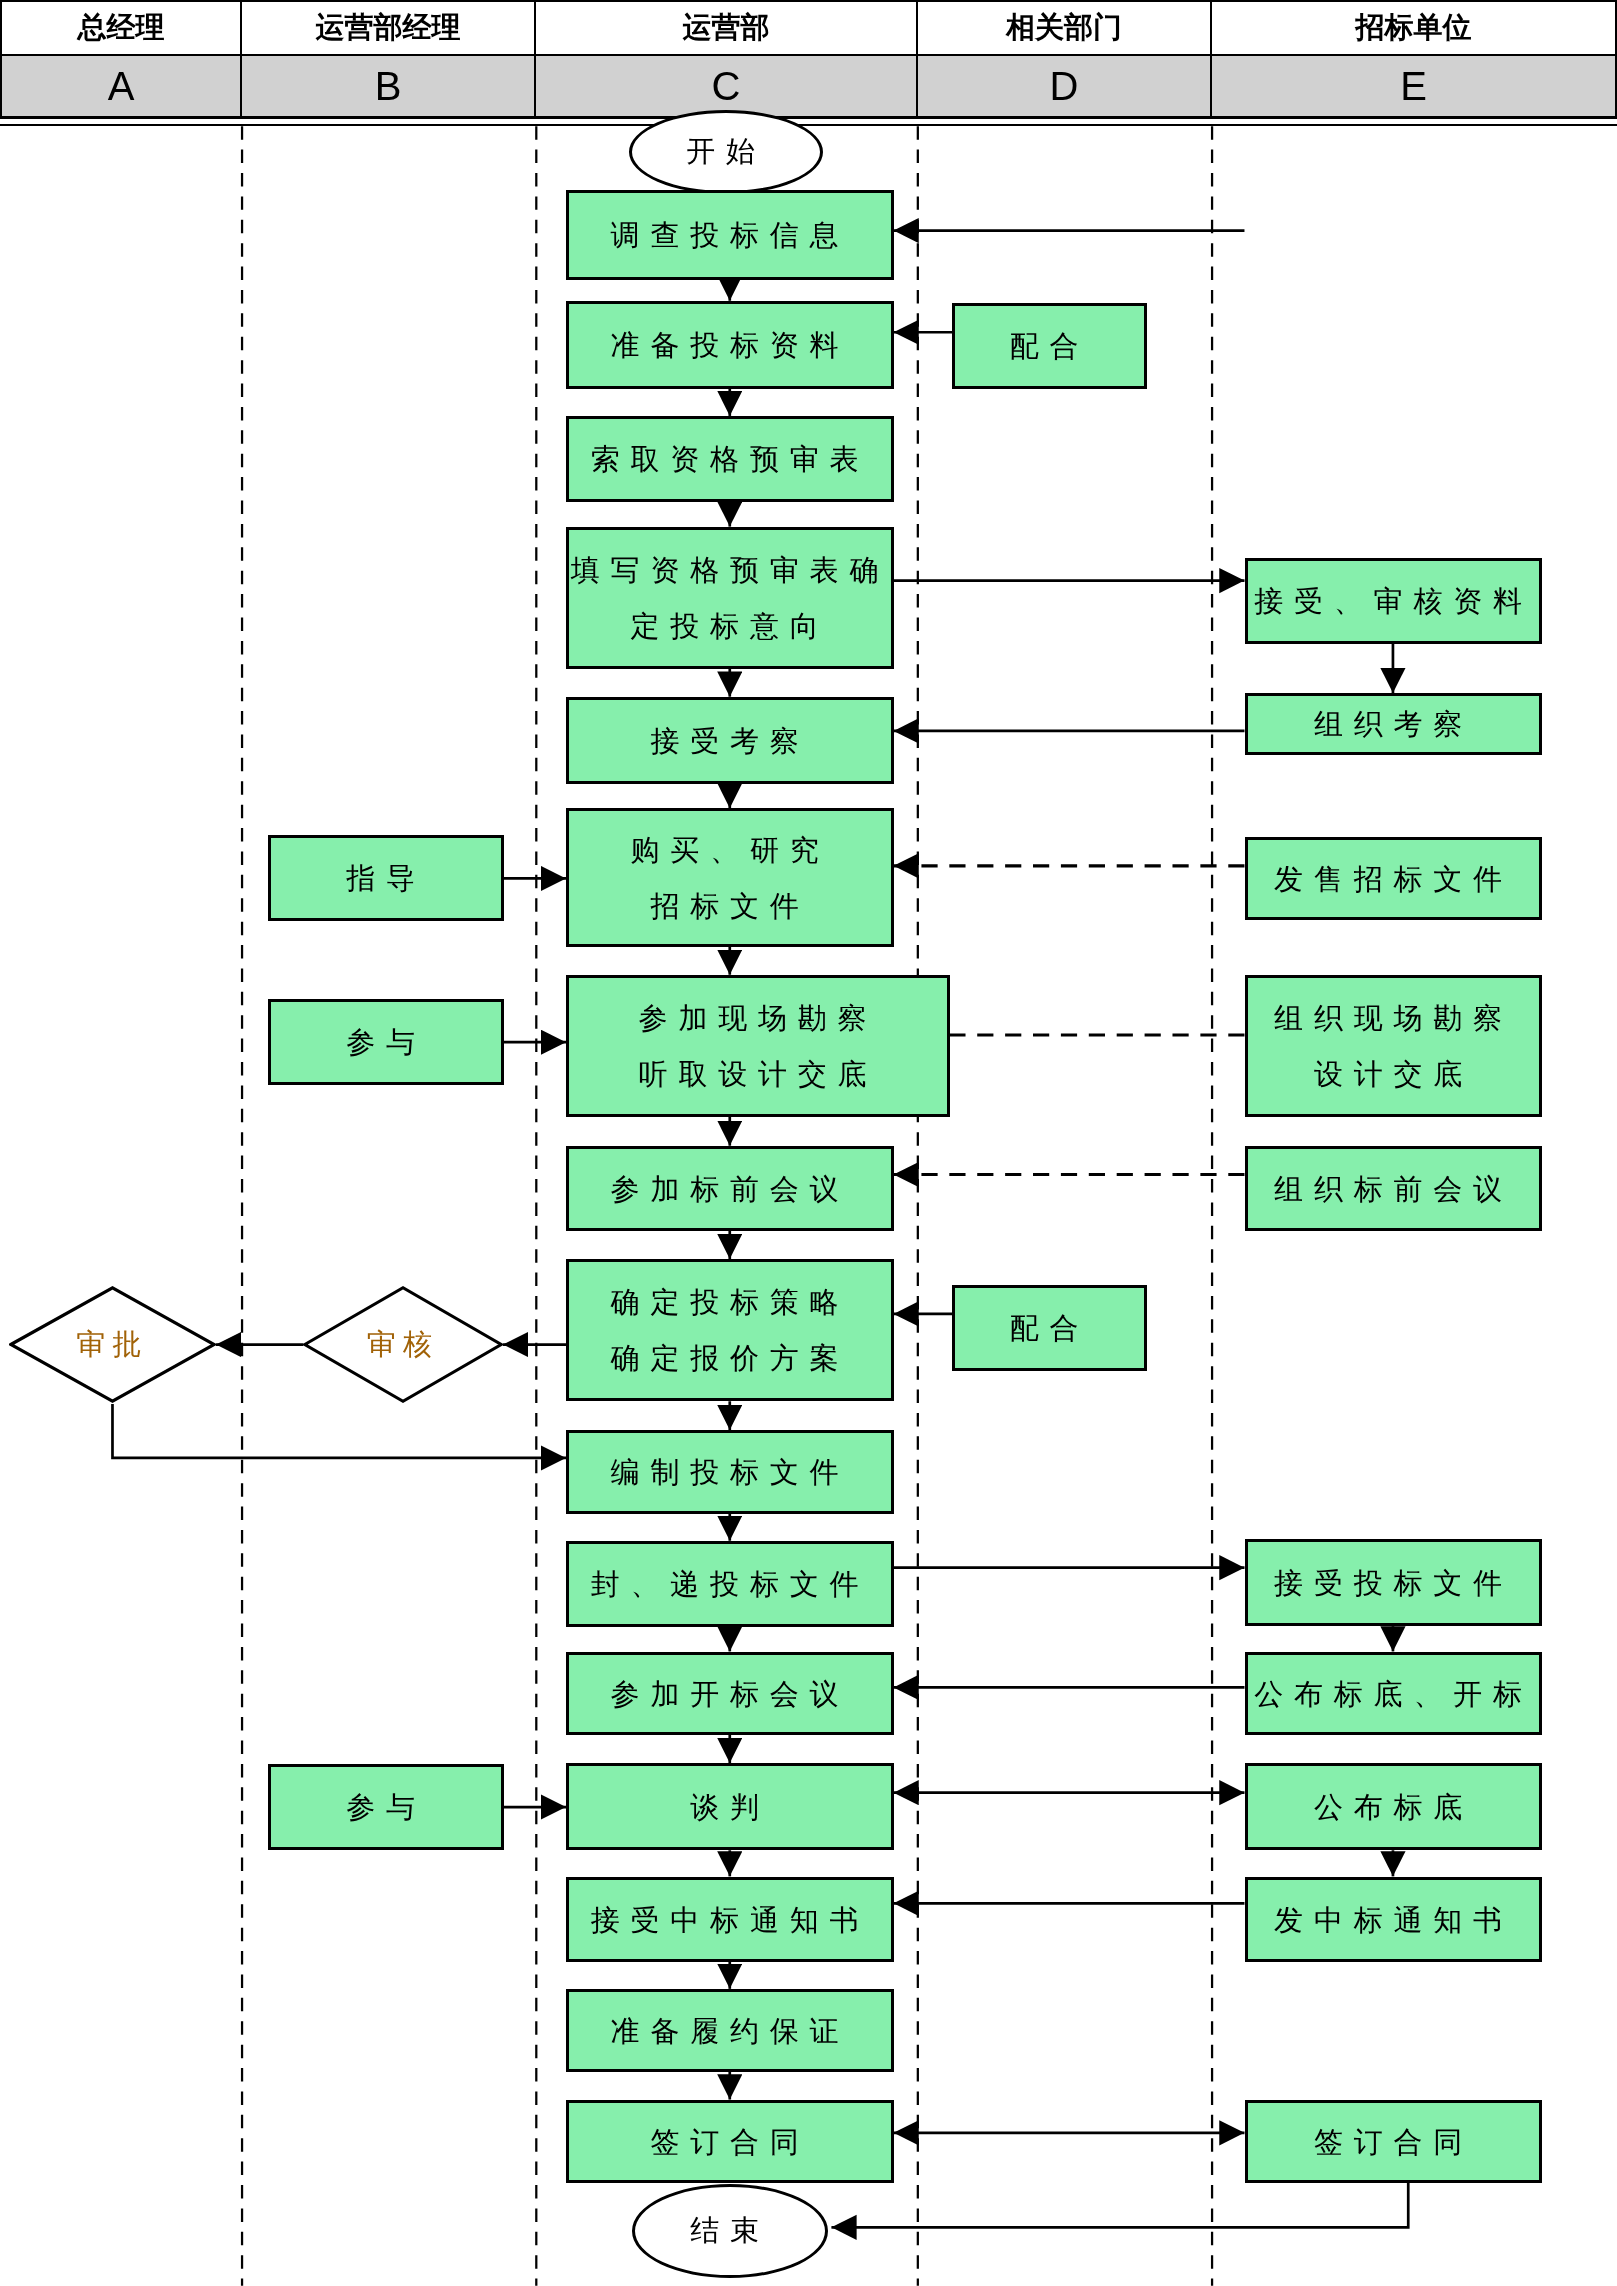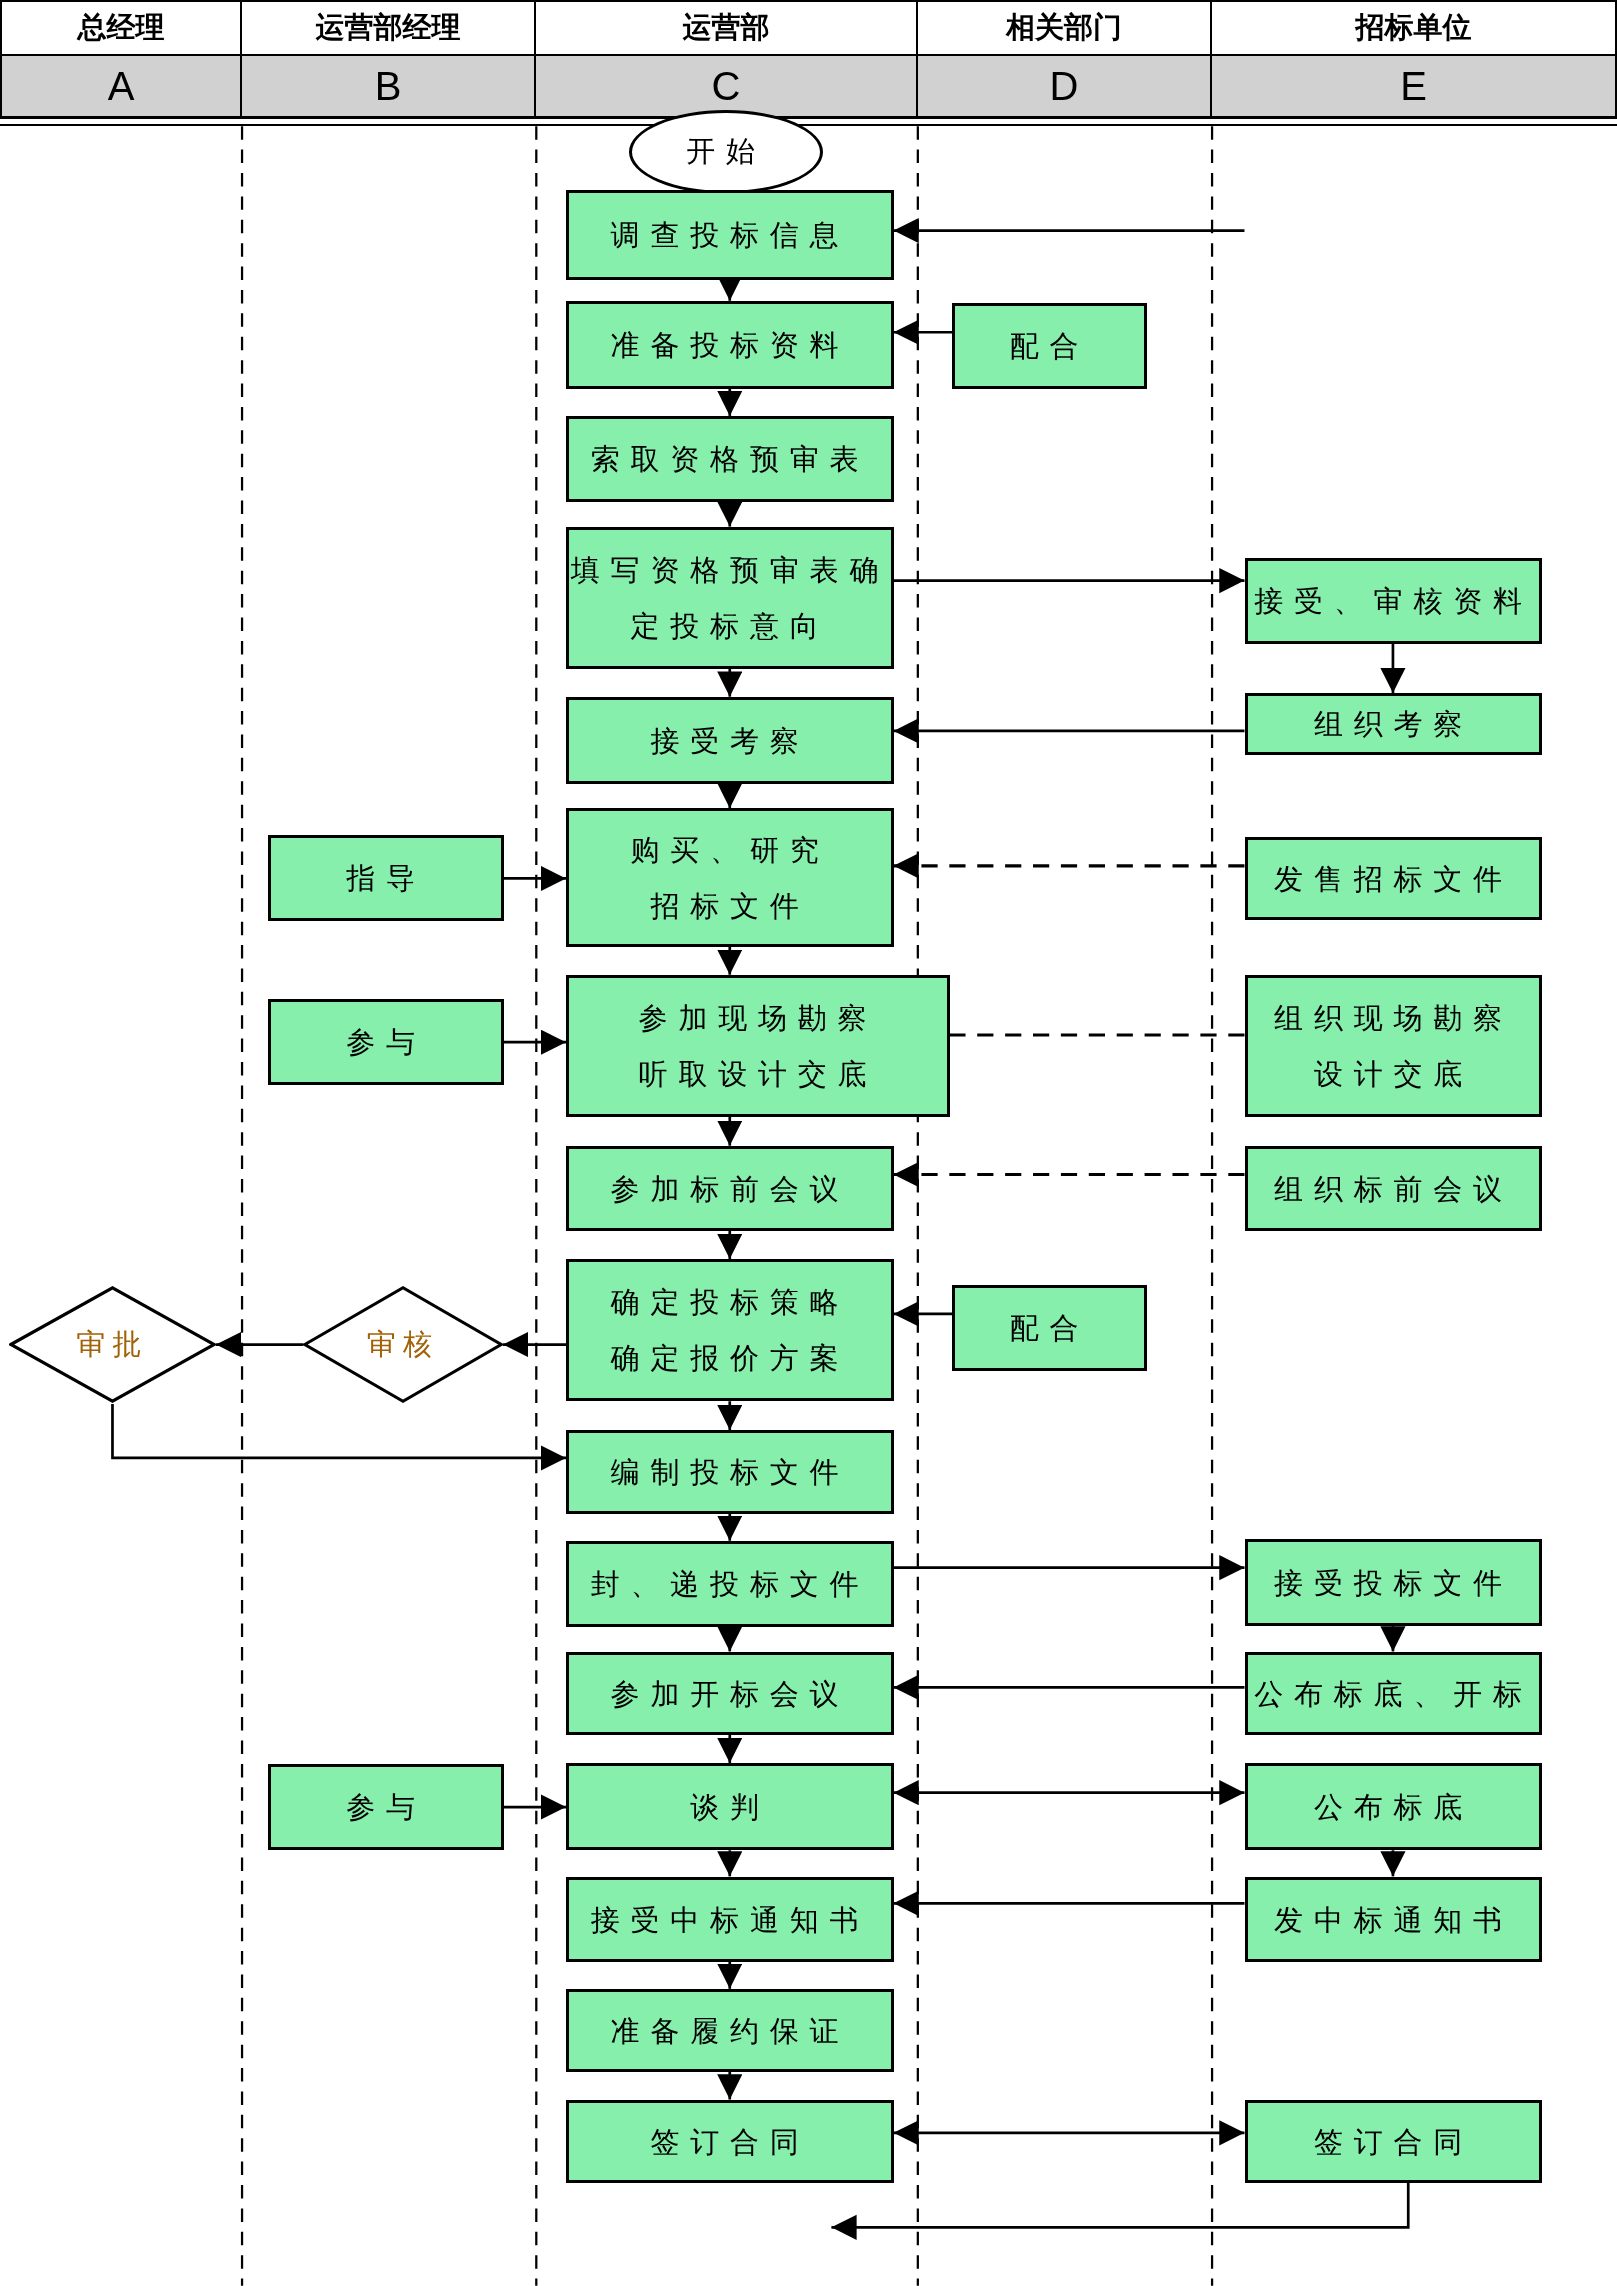--- a/index.html
+++ b/index.html
@@ -133,20 +133,21 @@
     <div class="hcell hrow2" style="left:918px;width:294px">
         <span>D</span>
       </div>
     <div class="hcell hrow2" style="left:1212px;width:405px">
         <span>E</span>
       </div>
   </div>
   <div id="hdr-underline"></div>
 
   <div class="ellipse" style="left:629px;top:110px;width:194px;height:84px">开始</div>
+  <div class="ellipse" style="left:632px;top:2184px;width:196px;height:94px">结束</div>
 
   <div class="box" style="left:566px;top:190px;width:328px;height:90px">调查投标信息</div>
   <div class="box" style="left:566px;top:301px;width:328px;height:88px">准备投标资料</div>
   <div class="box" style="left:566px;top:416px;width:328px;height:86px">索取资格预审表</div>
   <div class="box" style="left:566px;top:527px;width:328px;height:142px">填写资格预审表确
 定投标意向</div>
   <div class="box" style="left:566px;top:697px;width:328px;height:87px">接受考察</div>
   <div class="box" style="left:566px;top:808px;width:328px;height:139px">购买、研究
 招标文件</div>
   <div class="box" style="left:566px;top:975px;width:384px;height:142px">参加现场勘察

